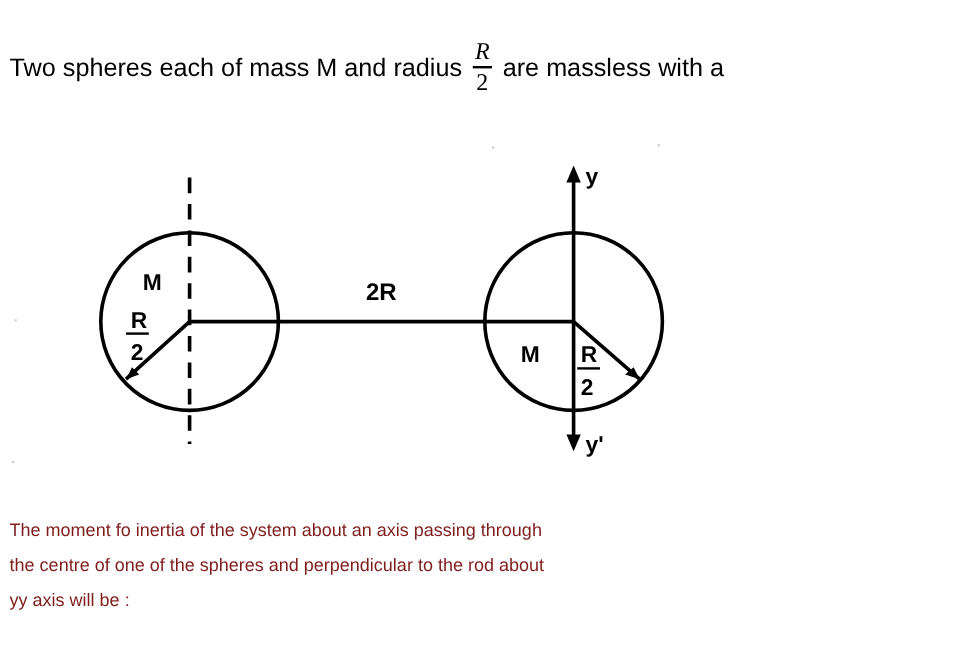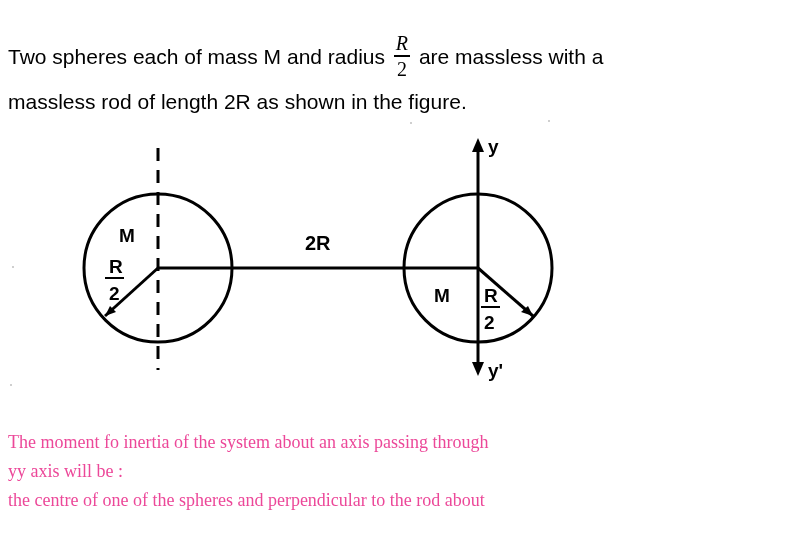--- a/index.html
+++ b/index.html
@@ -62,24 +62,24 @@
     left: 0px;
     top: 120px;
     width: 800px;
     height: 290px;
   }
   .question-bottom {
     position: absolute;
     left: 8px;
     top: 428px;
     width: 784px;
-    font-size: 18px;
+    font-size: 15px;
     line-height: 29px;
-    font-family: Liberation Serif, serif;
-    color: #ec4899;
+    font-family: Liberation Sans, sans-serif;
+    color: #7f1d1d;
   }
   .question-bottom .ln {
     display: block;
     white-space: nowrap;
   }
   .speck {
     position: absolute;
     background: #cfcfcf;
     width: 2px;
     height: 2px;
@@ -96,21 +96,20 @@
 
   <div class="question-top">
     <span>Two spheres each of mass M and radius</span>
     <span class="frac">
       <span class="num">R</span>
       <span class="bar"></span>
       <span class="den">2</span>
     </span>
     <span>are massless with a</span>
     <br>
-    <span>massless rod of length 2R as shown in the figure.</span>
   </div>
 
   <div class="figure">
     <svg width="800" height="290" viewBox="0 0 800 290" xmlns="http://www.w3.org/2000/svg">
 
       <line x1="158" y1="28" x2="158" y2="250" stroke="#000" stroke-width="3" stroke-dasharray="13 9"></line>
 
       <circle cx="158" cy="148" r="74" fill="none" stroke="#000" stroke-width="3"></circle>
 
       <line x1="158" y1="148" x2="105" y2="196" stroke="#000" stroke-width="3"></line>
@@ -137,22 +136,22 @@
 
       <text x="434" y="182" font-size="19">M</text>
       <text x="484" y="182" font-size="19">R</text>
       <line x1="481" y1="187" x2="500" y2="187" stroke="#000" stroke-width="2"></line>
       <text x="484" y="209" font-size="19">2</text>
     </svg>
   </div>
 
   <div class="question-bottom">
     <span class="ln">The moment fo inertia of the system about an axis passing through</span>
+    <span class="ln">the centre of one of the spheres and perpendicular to the rod about</span>
     <span class="ln">yy axis will be :</span>
-    <span class="ln">the centre of one of the spheres and perpendicular to the rod about</span>
   </div>
 
   <div class="speck" style="left:410px; top:122px;"></div>
   <div class="speck" style="left:548px; top:120px;"></div>
   <div class="speck" style="left:12px; top:266px;"></div>
   <div class="speck" style="left:10px; top:384px;"></div>
 
 </div>
 
 </body></html>

